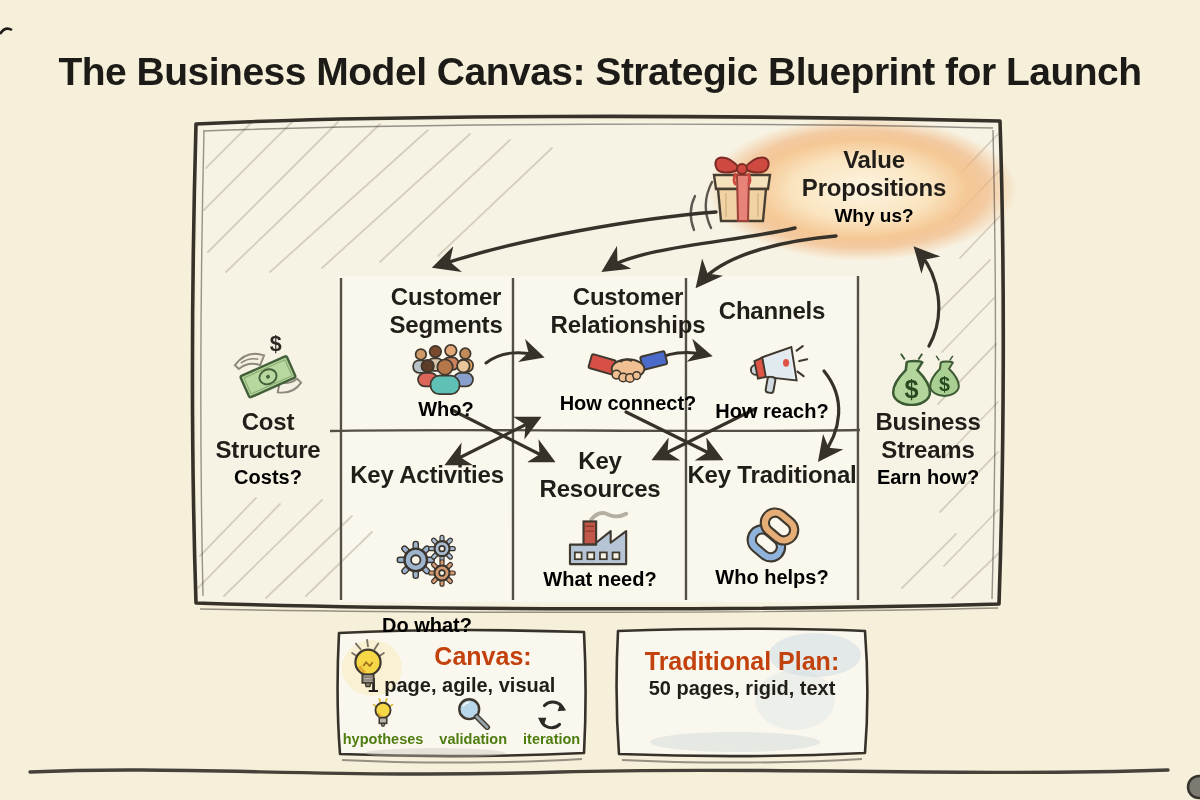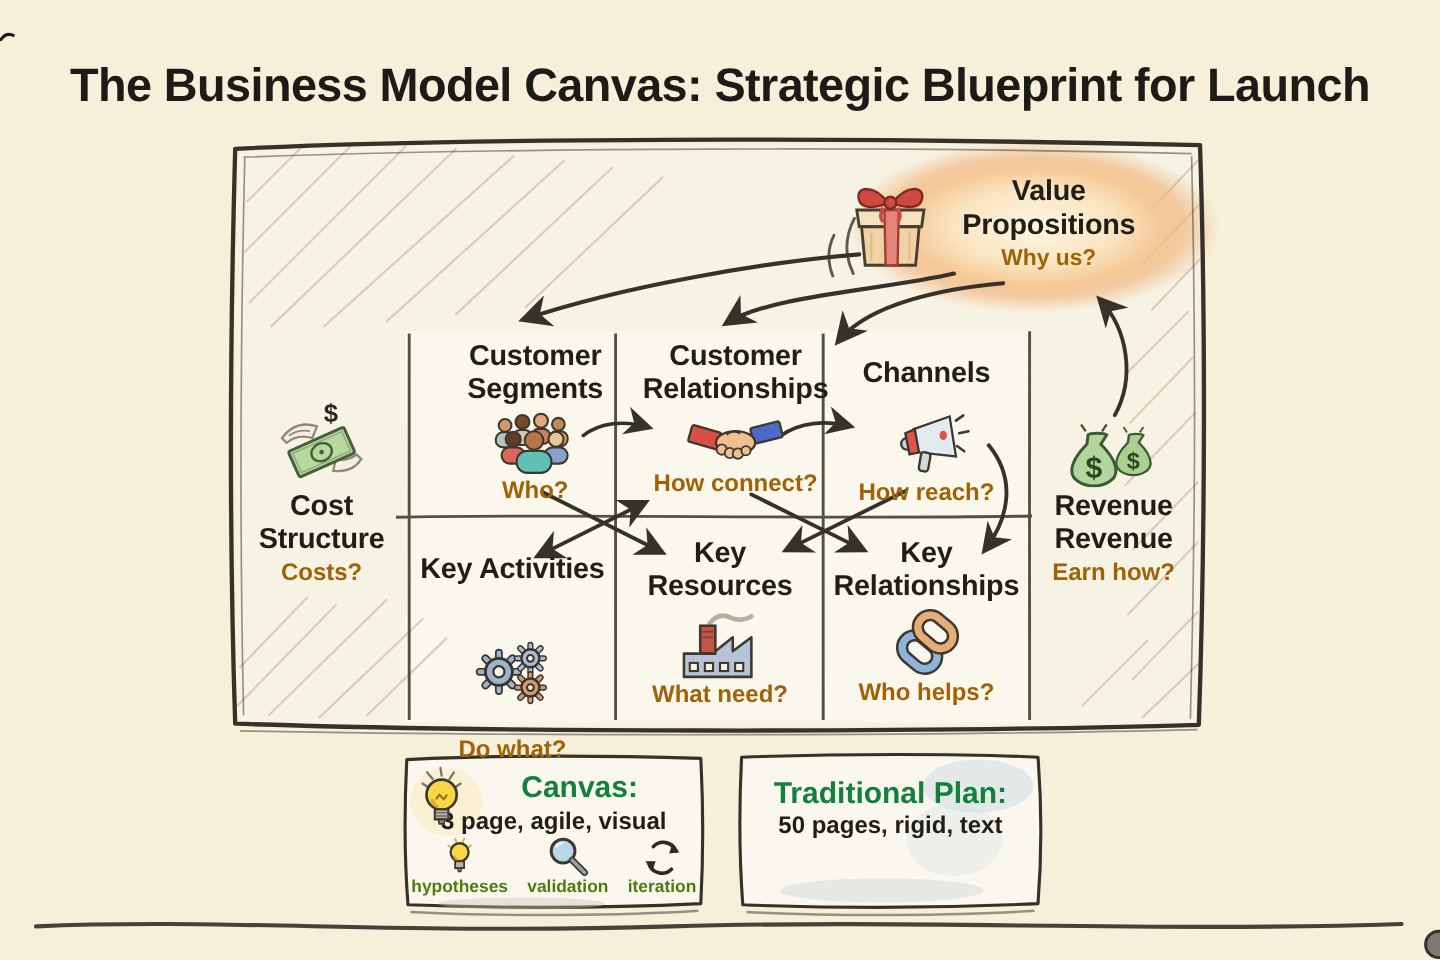--- a/index.html
+++ b/index.html
@@ -12,29 +12,29 @@
   #stage{position:relative;width:1200px;height:800px;}
   #decor{position:absolute;left:0;top:0;z-index:1;}
   .abs{position:absolute;z-index:3;}
   .page-title{
     position:absolute;left:0;right:0;top:24px;z-index:3;
     text-align:center;font-size:39px;font-weight:700;letter-spacing:-0.5px;color:#1d1b17;
   }
   .cell{position:absolute;width:170px;z-index:3;display:flex;flex-direction:column;align-items:center;}
   .cell-label{min-height:58px;display:flex;align-items:center;justify-content:center;
     text-align:center;font-size:24px;font-weight:700;line-height:1.17;letter-spacing:-0.2px;color:#211e1a;}
-  .cell-q{font-size:20px;font-weight:700;margin-top:2px;color:#a16207;}
+  .cell-q{font-size:20px;font-weight:700;margin-top:2px;color:#000000;}
   .side{position:absolute;width:152px;z-index:3;display:flex;flex-direction:column;align-items:center;}
   .side .cell-label{min-height:0;}
   .vp{position:absolute;left:700px;top:142px;width:272px;z-index:3;display:flex;align-items:center;}
   .vp-text{width:172px;margin-left:4px;padding-top:4px;text-align:center;}
   .vp-text .cell-label{min-height:0;font-size:24px;}
   .vp-text .cell-q{font-size:19px;margin-top:3px;}
   .note-box{position:absolute;z-index:3;}
-  .note-title{position:absolute;text-align:center;font-size:25px;font-weight:700;color:#15803d;}
+  .note-title{position:absolute;text-align:center;font-size:25px;font-weight:700;color:#c2410c;}
   .note-sub{position:absolute;text-align:center;font-size:20px;font-weight:700;color:#211e1a;}
   .mini-row{position:absolute;left:0;top:66px;width:100%;display:flex;justify-content:center;align-items:flex-end;gap:16px;}
   .mini{display:flex;flex-direction:column;align-items:center;}
   .mini-label{font-size:14.5px;font-weight:700;margin-top:1px;color:#4d7c0f;}
   svg{display:block;}
 </style>
 </head>
 <body>
 
 <div id="stage">
@@ -142,21 +142,21 @@
           <rect x="9" y="34" width="20" height="14" rx="7" fill="#dd655a"></rect>
         <circle cx="56" cy="27" r="6.5" fill="#e6c69a"></circle>
           <rect x="46" y="34" width="20" height="14" rx="7" fill="#8aa0cc"></rect>
         <circle cx="37" cy="28" r="8" fill="#b5764a"></circle>
           <rect x="22" y="37" width="30" height="19" rx="9" fill="#5fc0b5"></rect>
       </g>
     </svg>
     <div class="cell-q">Who?</div>
   </div>
 
-  <div class="cell" style="left:528px;top:282px;">
+  <div class="cell" style="left:515px;top:282px;padding-left:28px;">
     <div class="cell-label">Customer Relationships</div>
     <svg class="icon" width="84" height="50" viewBox="0 0 84 52">
       <g transform="rotate(16 16 26)">
           <rect x="2" y="18" width="26" height="15" rx="2" fill="#d85045" stroke="#3f382e" stroke-width="2"></rect>
         </g>
       <g transform="rotate(-14 70 22)">
           <rect x="56" y="14" width="26" height="14" rx="2" fill="#4a6bc9" stroke="#3f382e" stroke-width="2"></rect>
         </g>
       <ellipse cx="42" cy="30" rx="17" ry="10" fill="#f0bf92" stroke="#3f382e" stroke-width="2"></ellipse>
       <circle cx="30" cy="36" r="4.5" fill="#f0bf92" stroke="#3f382e" stroke-width="1.6"></circle>
@@ -213,21 +213,21 @@
       <path d="M8 62 L8 42 L35 42 L35 40 L50 28 L50 40 L66 28 L66 62 Z" fill="#b6c5d5" stroke="#3f382e" stroke-width="2.2" stroke-linejoin="round"></path>
       <rect x="13" y="50" width="7" height="7" fill="#f6f2e4" stroke="#3f382e" stroke-width="1.8"></rect>
       <rect x="26" y="50" width="7" height="7" fill="#f6f2e4" stroke="#3f382e" stroke-width="1.8"></rect>
       <rect x="39" y="50" width="7" height="7" fill="#f6f2e4" stroke="#3f382e" stroke-width="1.8"></rect>
       <rect x="52" y="50" width="7" height="7" fill="#f6f2e4" stroke="#3f382e" stroke-width="1.8"></rect>
     </svg>
     <div class="cell-q">What need?</div>
   </div>
 
   <div class="cell" style="left:687px;top:446px;">
-    <div class="cell-label">Key Relationships</div>
+    <div class="cell-label">Key Traditional</div>
     <svg class="icon" width="62" height="60" viewBox="0 0 64 64">
       <g transform="rotate(40 26 42)">
         <rect x="9" y="31" width="34" height="22" rx="11" fill="none" stroke="#3f382e" stroke-width="11"></rect>
         <rect x="9" y="31" width="34" height="22" rx="11" fill="none" stroke="#8fb3da" stroke-width="6.5"></rect>
       </g>
       <g transform="rotate(40 40 24)">
         <rect x="23" y="13" width="34" height="22" rx="11" fill="none" stroke="#3f382e" stroke-width="11"></rect>
         <rect x="23" y="13" width="34" height="22" rx="11" fill="none" stroke="#e6ad77" stroke-width="6.5"></rect>
       </g>
     </svg>
@@ -257,36 +257,36 @@
         <path d="M21 25 C12 34 8 42 8 48 a19 13 0 0 0 38 0 c0 -6 -4 -14 -13 -23 l5 -8 c-2 -2 -14 -2 -16 0 z" fill="#a9cf92" stroke="#3c5a33" stroke-width="2.6"></path>
         <path d="M20 14 l-4 -6 M34 14 l4 -6" stroke="#3c5a33" stroke-width="2"></path>
         <text x="27" y="54" text-anchor="middle" font-size="26" font-weight="bold" fill="#2a481f">$</text>
       </g>
       <g>
         <path d="M21 25 C12 34 8 42 8 48 a19 13 0 0 0 38 0 c0 -6 -4 -14 -13 -23 l5 -8 c-2 -2 -14 -2 -16 0 z" fill="#b2d69c" stroke="#3c5a33" stroke-width="2.6"></path>
         <path d="M20 14 l-4 -6 M34 14 l4 -6" stroke="#3c5a33" stroke-width="2"></path>
         <text x="27" y="54" text-anchor="middle" font-size="26" font-weight="bold" fill="#2a481f">$</text>
       </g>
     </svg>
-    <div class="cell-label" style="margin-top:2px;">Revenue Revenue</div>
+    <div class="cell-label" style="margin-top:2px;">Business Streams</div>
     <div class="cell-q">Earn how?</div>
   </div>
 
   <div class="note-box" style="left:338px;top:630px;width:247px;height:126px;">
     <svg class="abs" style="left:8px;top:8px;z-index:3;" width="44" height="56" viewBox="0 0 46 60">
       <path d="M6 16 L12 20 M10 6 L15 12 M22 2 L23 9 M34 6 L30 12 M40 16 L34 20" stroke="#7a7364" stroke-width="2" stroke-linecap="round"></path>
       <circle cx="23" cy="26" r="13.5" fill="#f6d847" stroke="#3f382e" stroke-width="2.4"></circle>
       <path d="M14 30 a13.5 13.5 0 0 0 6 7" fill="none" stroke="#e2a52f" stroke-width="3" opacity="0.85"></path>
       <path d="M18 30 l3 -4 l4 4 l3 -4" fill="none" stroke="#9c6a1f" stroke-width="1.8"></path>
       <rect x="17" y="39" width="12" height="9" fill="#b8b2a8" stroke="#3f382e" stroke-width="2"></rect>
       <path d="M17 42 h12 M17 45 h12" stroke="#6e675c" stroke-width="1.3"></path>
       <path d="M20 48 h6 l-1 4 h-4 z" fill="#8e887c" stroke="#3f382e" stroke-width="1.5"></path>
     </svg>
     <div class="note-title" style="left:50px;width:190px;top:12px;">Canvas:</div>
-    <div class="note-sub" style="left:6px;width:235px;top:44px;">3 page, agile, visual</div>
+    <div class="note-sub" style="left:6px;width:235px;top:44px;">1 page, agile, visual</div>
     <div class="mini-row">
       <div class="mini">
         <svg width="26" height="32" viewBox="0 0 26 34">
           <path d="M3 7 L7 10 M9 1 L11 6 M17 1 L15 6 M23 7 L19 10" stroke="#d9b92c" stroke-width="1.8" stroke-linecap="round"></path>
           <circle cx="13" cy="13" r="8" fill="#f6d847" stroke="#3f382e" stroke-width="2"></circle>
           <path d="M8 16 a8 8 0 0 0 3 4" fill="none" stroke="#e2a52f" stroke-width="2"></path>
           <rect x="9" y="21" width="8" height="6" fill="#b8b2a8" stroke="#3f382e" stroke-width="1.6"></rect>
           <path d="M11 27 h4 l-1 3 h-2 z" fill="#8e887c" stroke="#3f382e" stroke-width="1.2"></path>
         </svg>
         <span class="mini-label">hypotheses</span>

